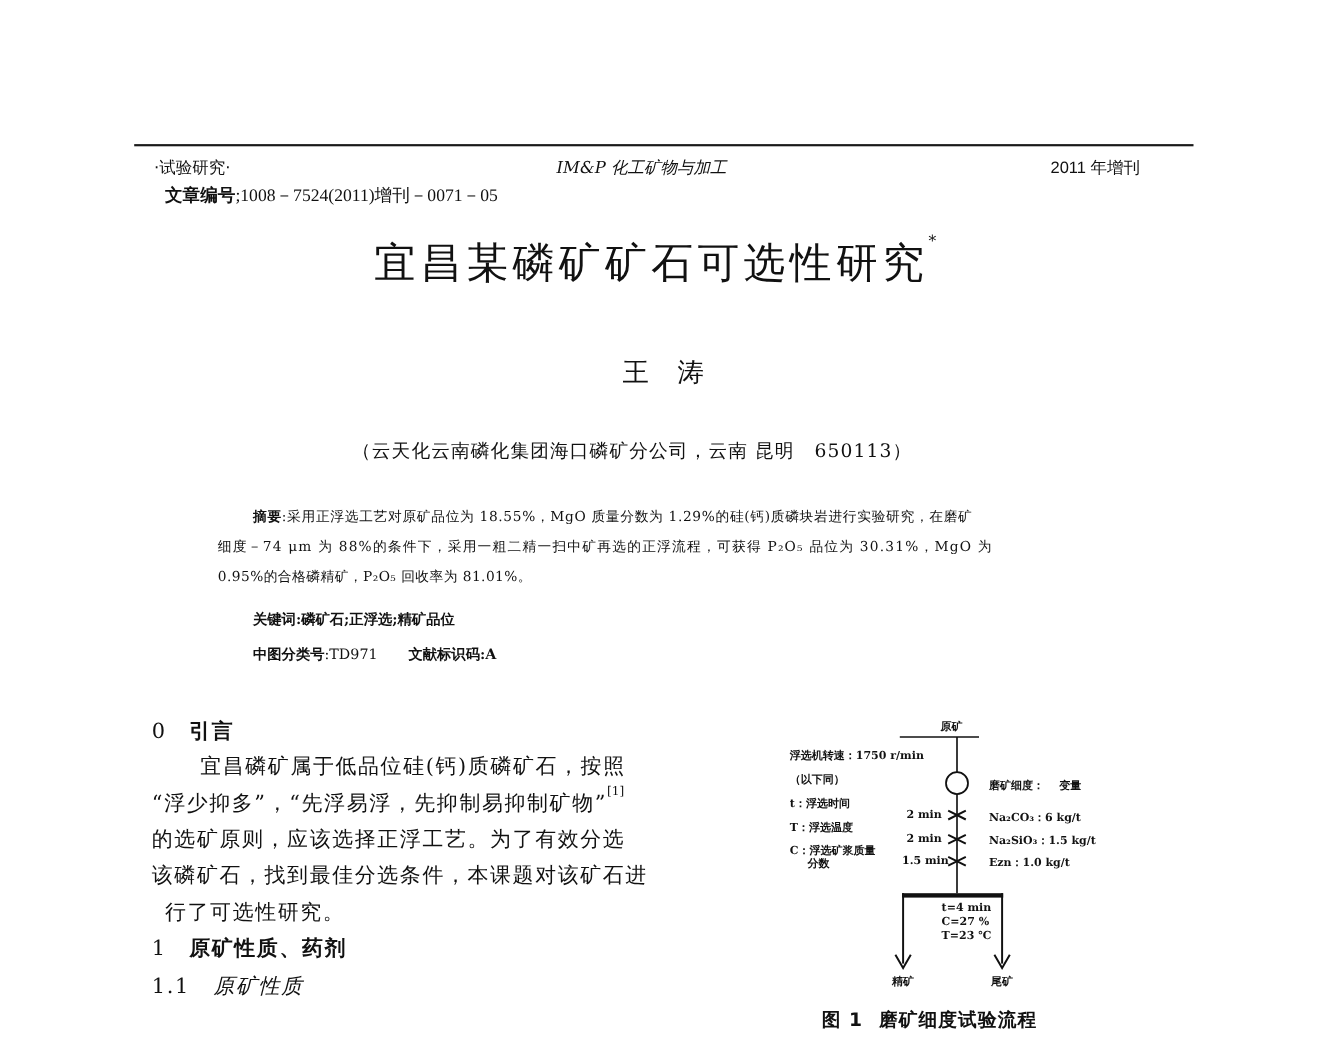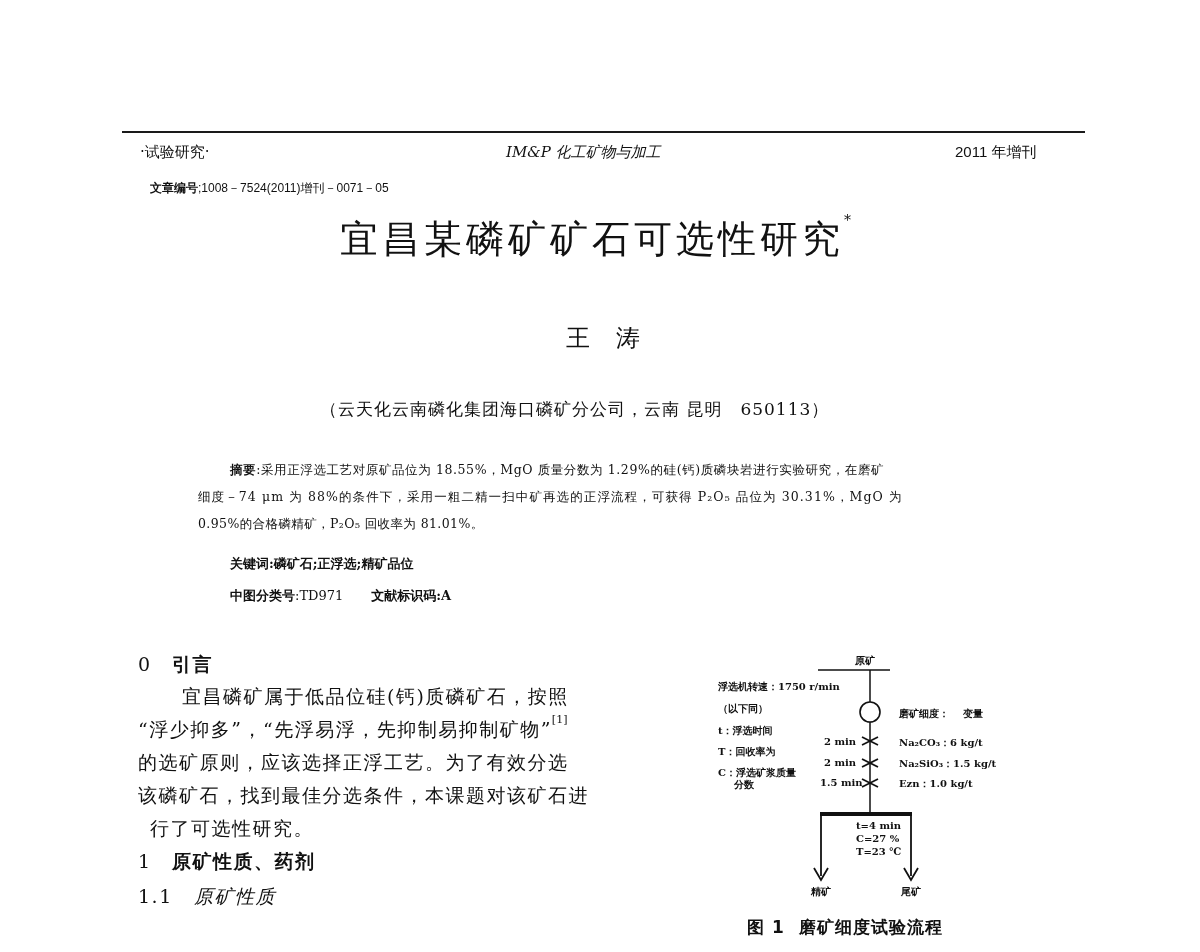--- a/index.html
+++ b/index.html
@@ -6,21 +6,21 @@
   body { width: 1200px; height: 952px; position: relative; overflow: hidden;
          font-family: "DejaVu Serif", "Liberation Serif", serif; color: #111; }
   .abs { position: absolute; white-space: nowrap; }
 
   .hdr { font-size: 15px; top: 98px; margin-top: 45px; }
   .hdr-left { left: 140px; font-family: "DejaVu Sans", "Liberation Sans", sans-serif; }
   .hdr-center { left: 506px; font-style: italic; }
   .hdr-right { left: 955px; font-family: "Liberation Sans", "DejaVu Sans", sans-serif; }
   .rule { position: absolute; left: 122px; top: 131px; width: 963px; height: 2px; background: #1a1a1a; }
 
-  .artno { left: 150px; top: 180px; font-size: 12px; font-family: Liberation Sans, sans-serif; }
+  .artno { left: 150px; top: 168px; font-size: 16px; font-family: Liberation Serif, serif; }
   .artno b { font-weight: bold; }
 
   .title { left: 340px; top: 214px; font-size: 38px; letter-spacing: 4px; font-weight: normal; }
   .title sup { font-size: 14px; vertical-align: top; position: relative; top: -2px; }
 
   .author { left: 566px; top: 322px; font-size: 24px; letter-spacing: 26px; }
   .affil { left: 320px; top: 398px; font-size: 17px; letter-spacing: 1px; }
 
   .abstract { font-size: 12.5px; line-height: 27px; }
   .abstract b { font-weight: bold; }
@@ -108,21 +108,21 @@
 
     <polyline points="114,228 121,240 128,228" fill="none" stroke="#111" stroke-width="1.8"></polyline>
     <polyline points="204,228 211,240 218,228" fill="none" stroke="#111" stroke-width="1.8"></polyline>
   </svg>
 
   <div class="dl" style="left:155px;top:14px;">原矿</div>
 
   <div class="dl" style="left:18px;top:40px;">浮选机转速：1750 r/min</div>
   <div class="dl" style="left:18px;top:62px;">（以下同）</div>
   <div class="dl" style="left:18px;top:84px;">t：浮选时间</div>
-  <div class="dl" style="left:18px;top:105px;">T：回收率为</div>
+  <div class="dl" style="left:18px;top:105px;">T：浮选温度</div>
   <div class="dl" style="left:18px;top:126px;">C：浮选矿浆质量</div>
   <div class="dl" style="left:34px;top:138px;">分数</div>
 
   <div class="dl" style="left:199px;top:67px;"><span>磨矿细度：</span><span style="display:inline-block;width:14px"></span><span>变量</span></div>
 
   <div class="dl" style="left:124px;top:96px;">2 min</div>
   <div class="dl" style="left:124px;top:117px;">2 min</div>
   <div class="dl" style="left:120px;top:137px;">1.5 min</div>
 
   <div class="dl" style="left:199px;top:96px;">Na₂CO₃：6 kg/t</div>

